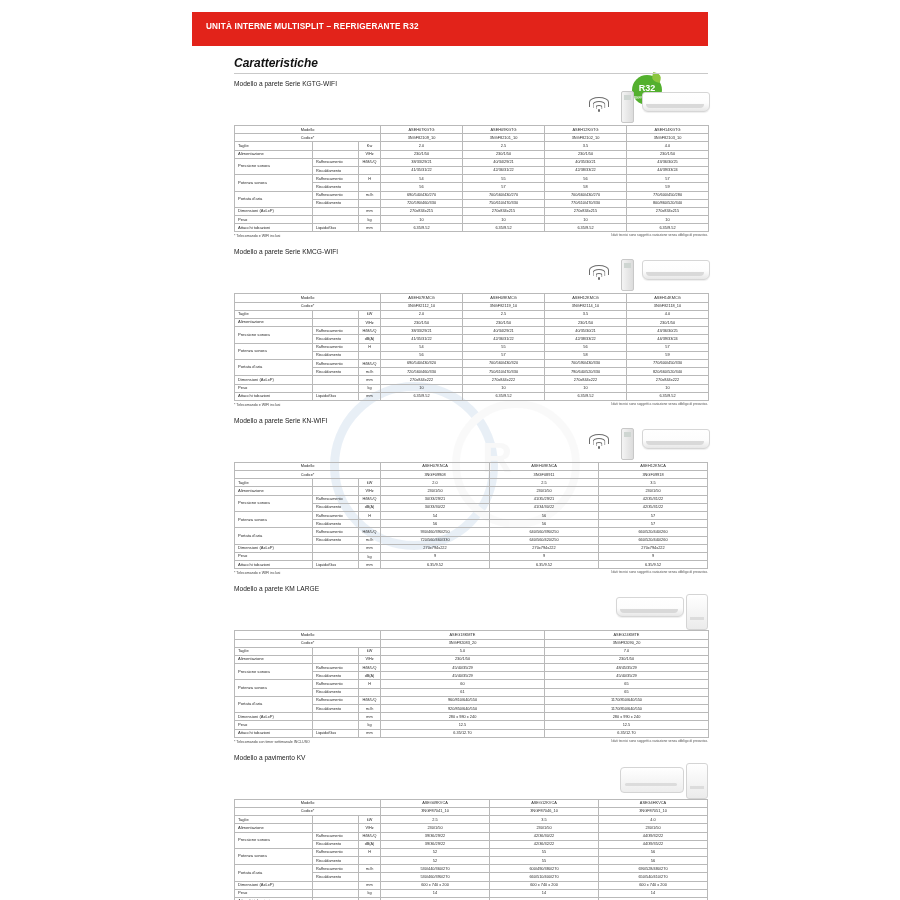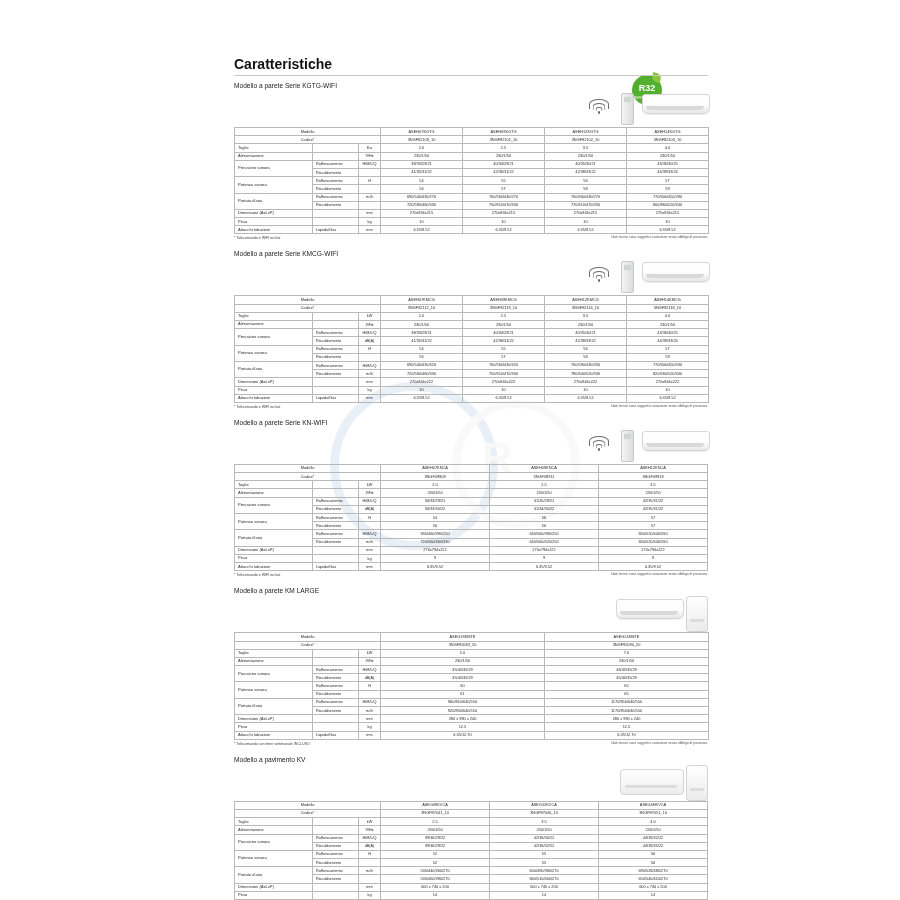--- a/index.html
+++ b/index.html
@@ -21,21 +21,21 @@
   .banner-title{
     position:absolute;left:14px;top:10px;
     color:#ffffff;font-size:8.2px;font-weight:bold;letter-spacing:.2px;
     font-family:"Liberation Sans", sans-serif;
   }
 
   .content{position:absolute;left:192px;top:56px;width:516px;}
 
   
   .sect-title{
-    font-size:14px;font-weight:bold;color:#111;
+    font-size:12px;font-weight:bold;font-style:italic;color:#111;
     margin:0 0 3px 42px;
   }
   .rule{height:1px;background:#c9c9c9;margin:0 0 6px 42px;}
 
   .model-line{
     font-size:6.6px;color:#222;margin:0 0 2px 42px;
   }
 
   
   .r32{
@@ -128,20 +128,23 @@
   }
   .wm .c1{position:absolute;left:0;top:0;width:150px;height:150px;border-radius:50%;border:9px solid #2b6cb0;}
   .wm .c2{position:absolute;left:122px;top:18px;width:112px;height:112px;border-radius:50%;border:8px solid #cfcfcf;}
   .wm .r{position:absolute;left:152px;top:52px;font-size:42px;color:#bdbdbd;font-weight:bold;}
 </style>
 </head>
 <body>
 
 <div class="page">
 
+  <div class="banner">
+    <div class="banner-title">UNITÀ INTERNE MULTISPLIT – REFRIGERANTE R32</div>
+  </div>
 
   <div class="r32">
     <div class="disc"></div>
     <div class="leaf"></div>
     <div class="txt">R32</div>
     <div class="sub">REFRIGERANTE</div>
   </div>
 
   <div class="wm">
     <div class="c1"></div>

